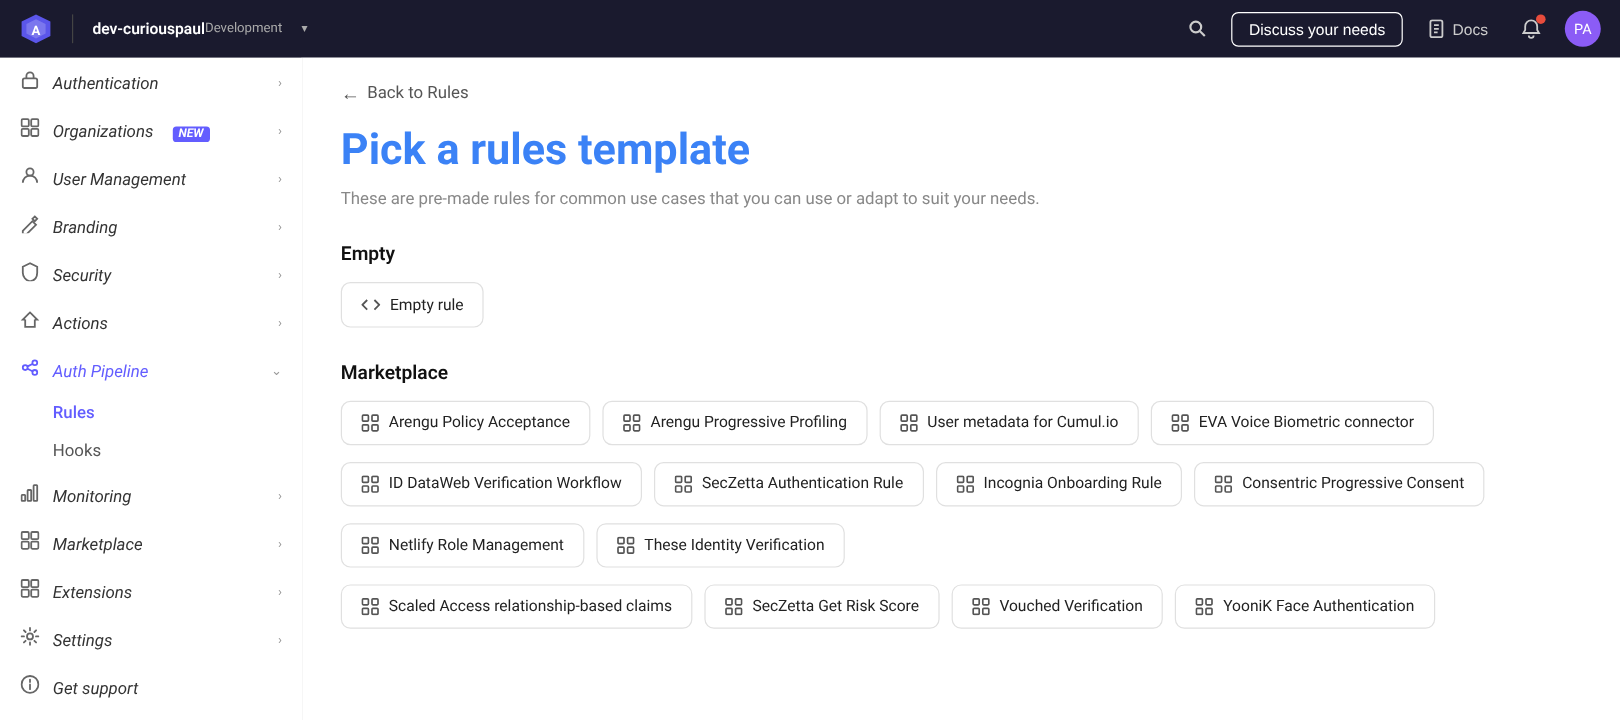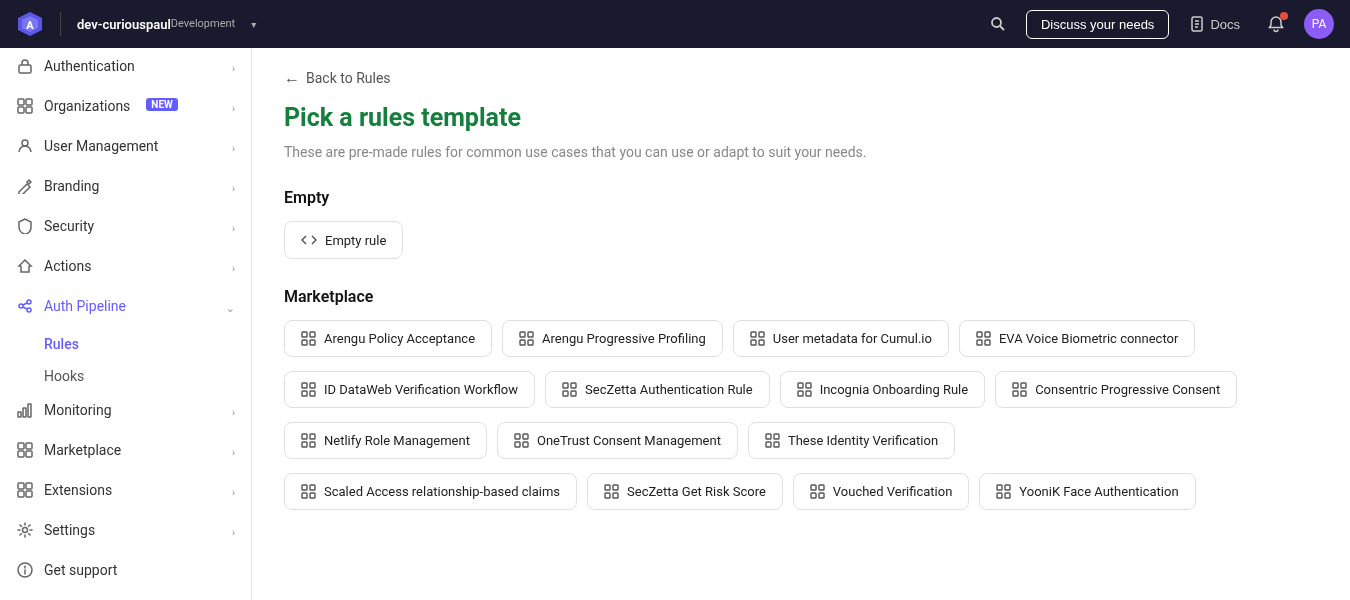--- a/index.html
+++ b/index.html
@@ -51,21 +51,21 @@
     
     .sidebar {
       width: 252px; background: #fff; border-right: 1px solid #e8e8e8;
       overflow-y: auto; flex-shrink: 0; position: relative;
     }
     .sidebar-item {
       display: flex; align-items: center; padding: 10px 16px; cursor: pointer;
       font-size: 14px; color: #333; gap: 10px; justify-content: space-between;
     }
     .sidebar-item.active { color: #635dff; }
-    .sidebar-item-left { display: flex; align-items: flex-start; gap: 10px; }
+    .sidebar-item-left { display: flex; align-items: flex-end; gap: 10px; font-style: italic; }
     .sidebar-item-icon { font-size: 16px; color: #666; width: 18px; text-align: center; flex-shrink: 0; }
     .sidebar-item.active .sidebar-item-icon { color: #635dff; }
     .sidebar-item-label { font-size: 14px; }
     .sidebar-item-chevron { font-size: 11px; color: #999; }
     .sidebar-badge {
       background: #635dff; color: #fff; font-size: 10px; font-weight: 700;
       padding: 1px 5px; border-radius: 3px; margin-left: 6px;
     }
     .sidebar-sub { padding-left: 44px; }
     .sidebar-sub-item {
@@ -76,21 +76,21 @@
     
     .main {
       flex: 1; overflow-y: auto; padding: 0 32px 32px 32px; background: #fff;
     }
     .back-link {
       display: flex; align-items: center; gap: 6px; color: #555; font-size: 14px;
       cursor: pointer; margin: 20px 0 16px 0; text-decoration: none;
     }
     .back-arrow { font-size: 16px; }
     .page-title {
-      font-size: 25px; font-weight: 700; color: #15803d; margin-bottom: 12px;
+      font-size: 36px; font-weight: 700; color: #3b82f6; margin-bottom: 12px;
     }
     .page-subtitle { font-size: 14px; color: #888; margin-bottom: 28px; }
 
     .section-title { font-size: 16px; font-weight: 600; color: #111; margin-bottom: 14px; }
 
     .template-cards-row {
       display: flex; flex-wrap: wrap; gap: 10px; margin-bottom: 14px;
     }
     .template-card {
       display: flex; align-items: center; gap: 8px;
@@ -457,31 +457,20 @@
           </div>
           <div class="template-card">
             <span class="template-card-icon">
               <svg width="15" height="15" viewBox="0 0 15 15" fill="none" stroke="currentColor" stroke-width="1.4">
   <rect x="1" y="1" width="5" height="5" rx="0.8"></rect>
   <rect x="9" y="1" width="5" height="5" rx="0.8"></rect>
   <rect x="1" y="9" width="5" height="5" rx="0.8"></rect>
   <rect x="9" y="9" width="5" height="5" rx="0.8"></rect>
 </svg>
             </span>
-            <span>OneTrust Consent Management</span>
-          </div>
-          <div class="template-card">
-            <span class="template-card-icon">
-              <svg width="15" height="15" viewBox="0 0 15 15" fill="none" stroke="currentColor" stroke-width="1.4">
-  <rect x="1" y="1" width="5" height="5" rx="0.8"></rect>
-  <rect x="9" y="1" width="5" height="5" rx="0.8"></rect>
-  <rect x="1" y="9" width="5" height="5" rx="0.8"></rect>
-  <rect x="9" y="9" width="5" height="5" rx="0.8"></rect>
-</svg>
-            </span>
             <span>These Identity Verification</span>
           </div>
         </div>
       <div class="template-cards-row" id="marketplace-row-4">
           <div class="template-card">
             <span class="template-card-icon">
               <svg width="15" height="15" viewBox="0 0 15 15" fill="none" stroke="currentColor" stroke-width="1.4">
   <rect x="1" y="1" width="5" height="5" rx="0.8"></rect>
   <rect x="9" y="1" width="5" height="5" rx="0.8"></rect>
   <rect x="1" y="9" width="5" height="5" rx="0.8"></rect>

